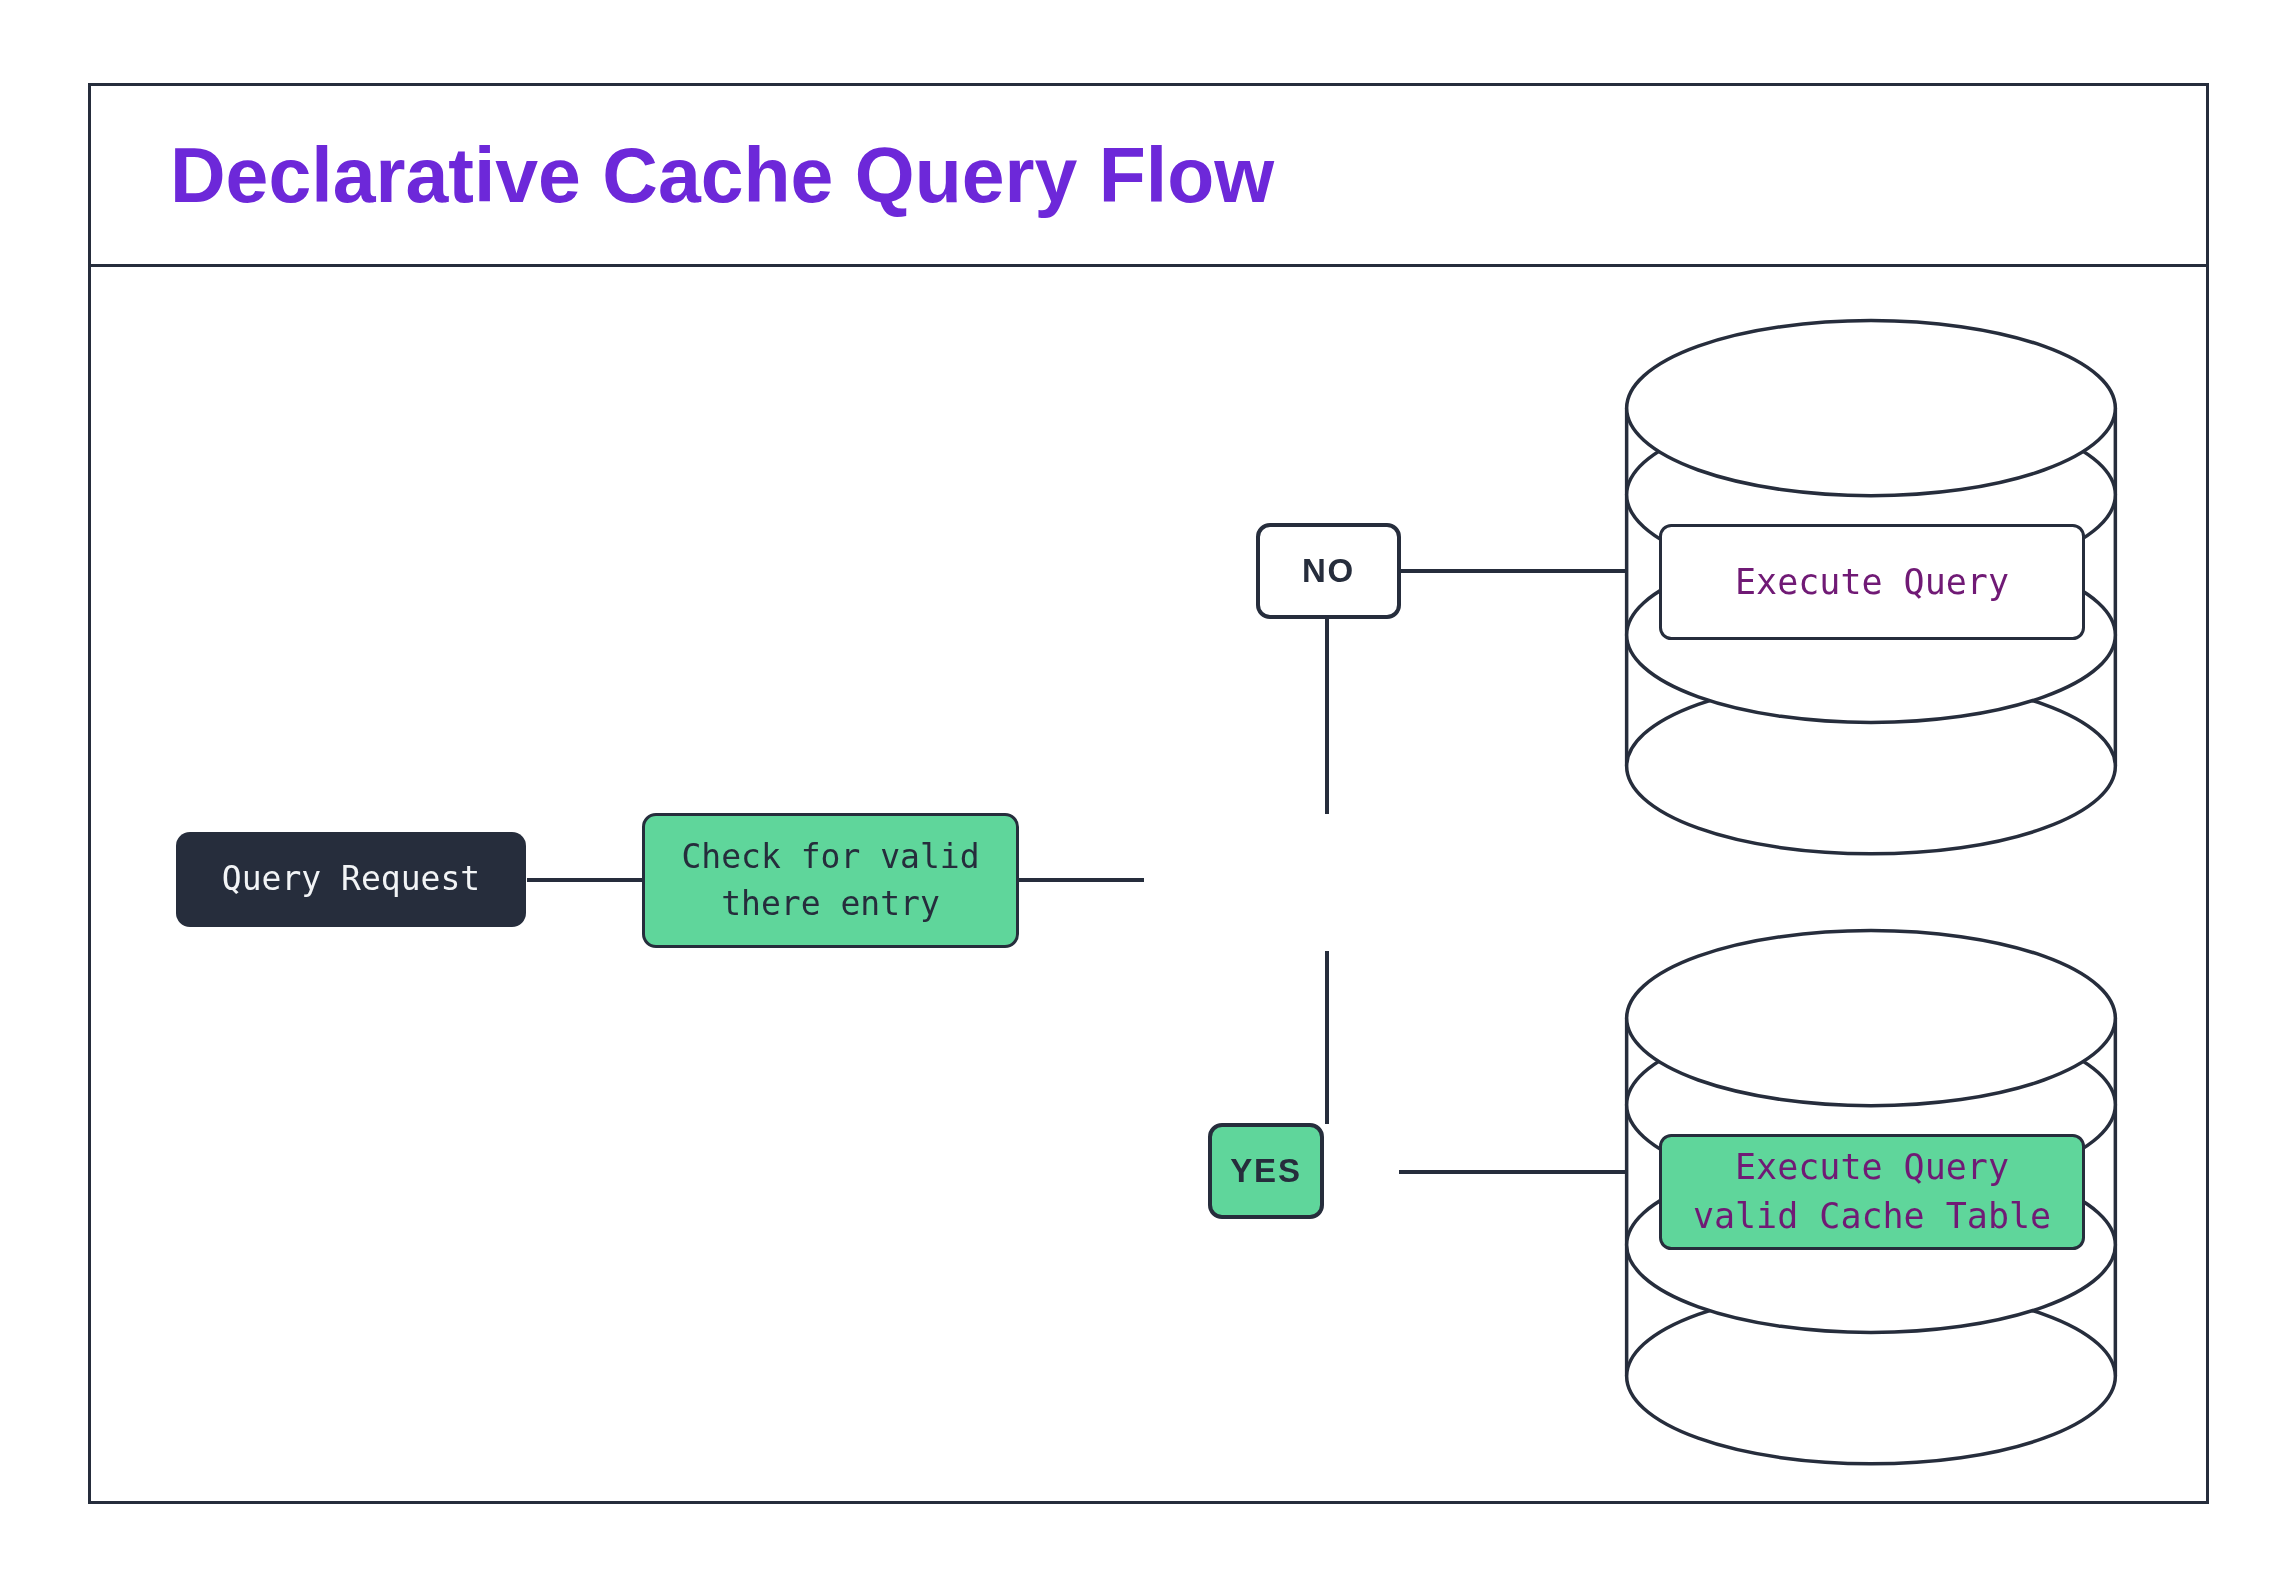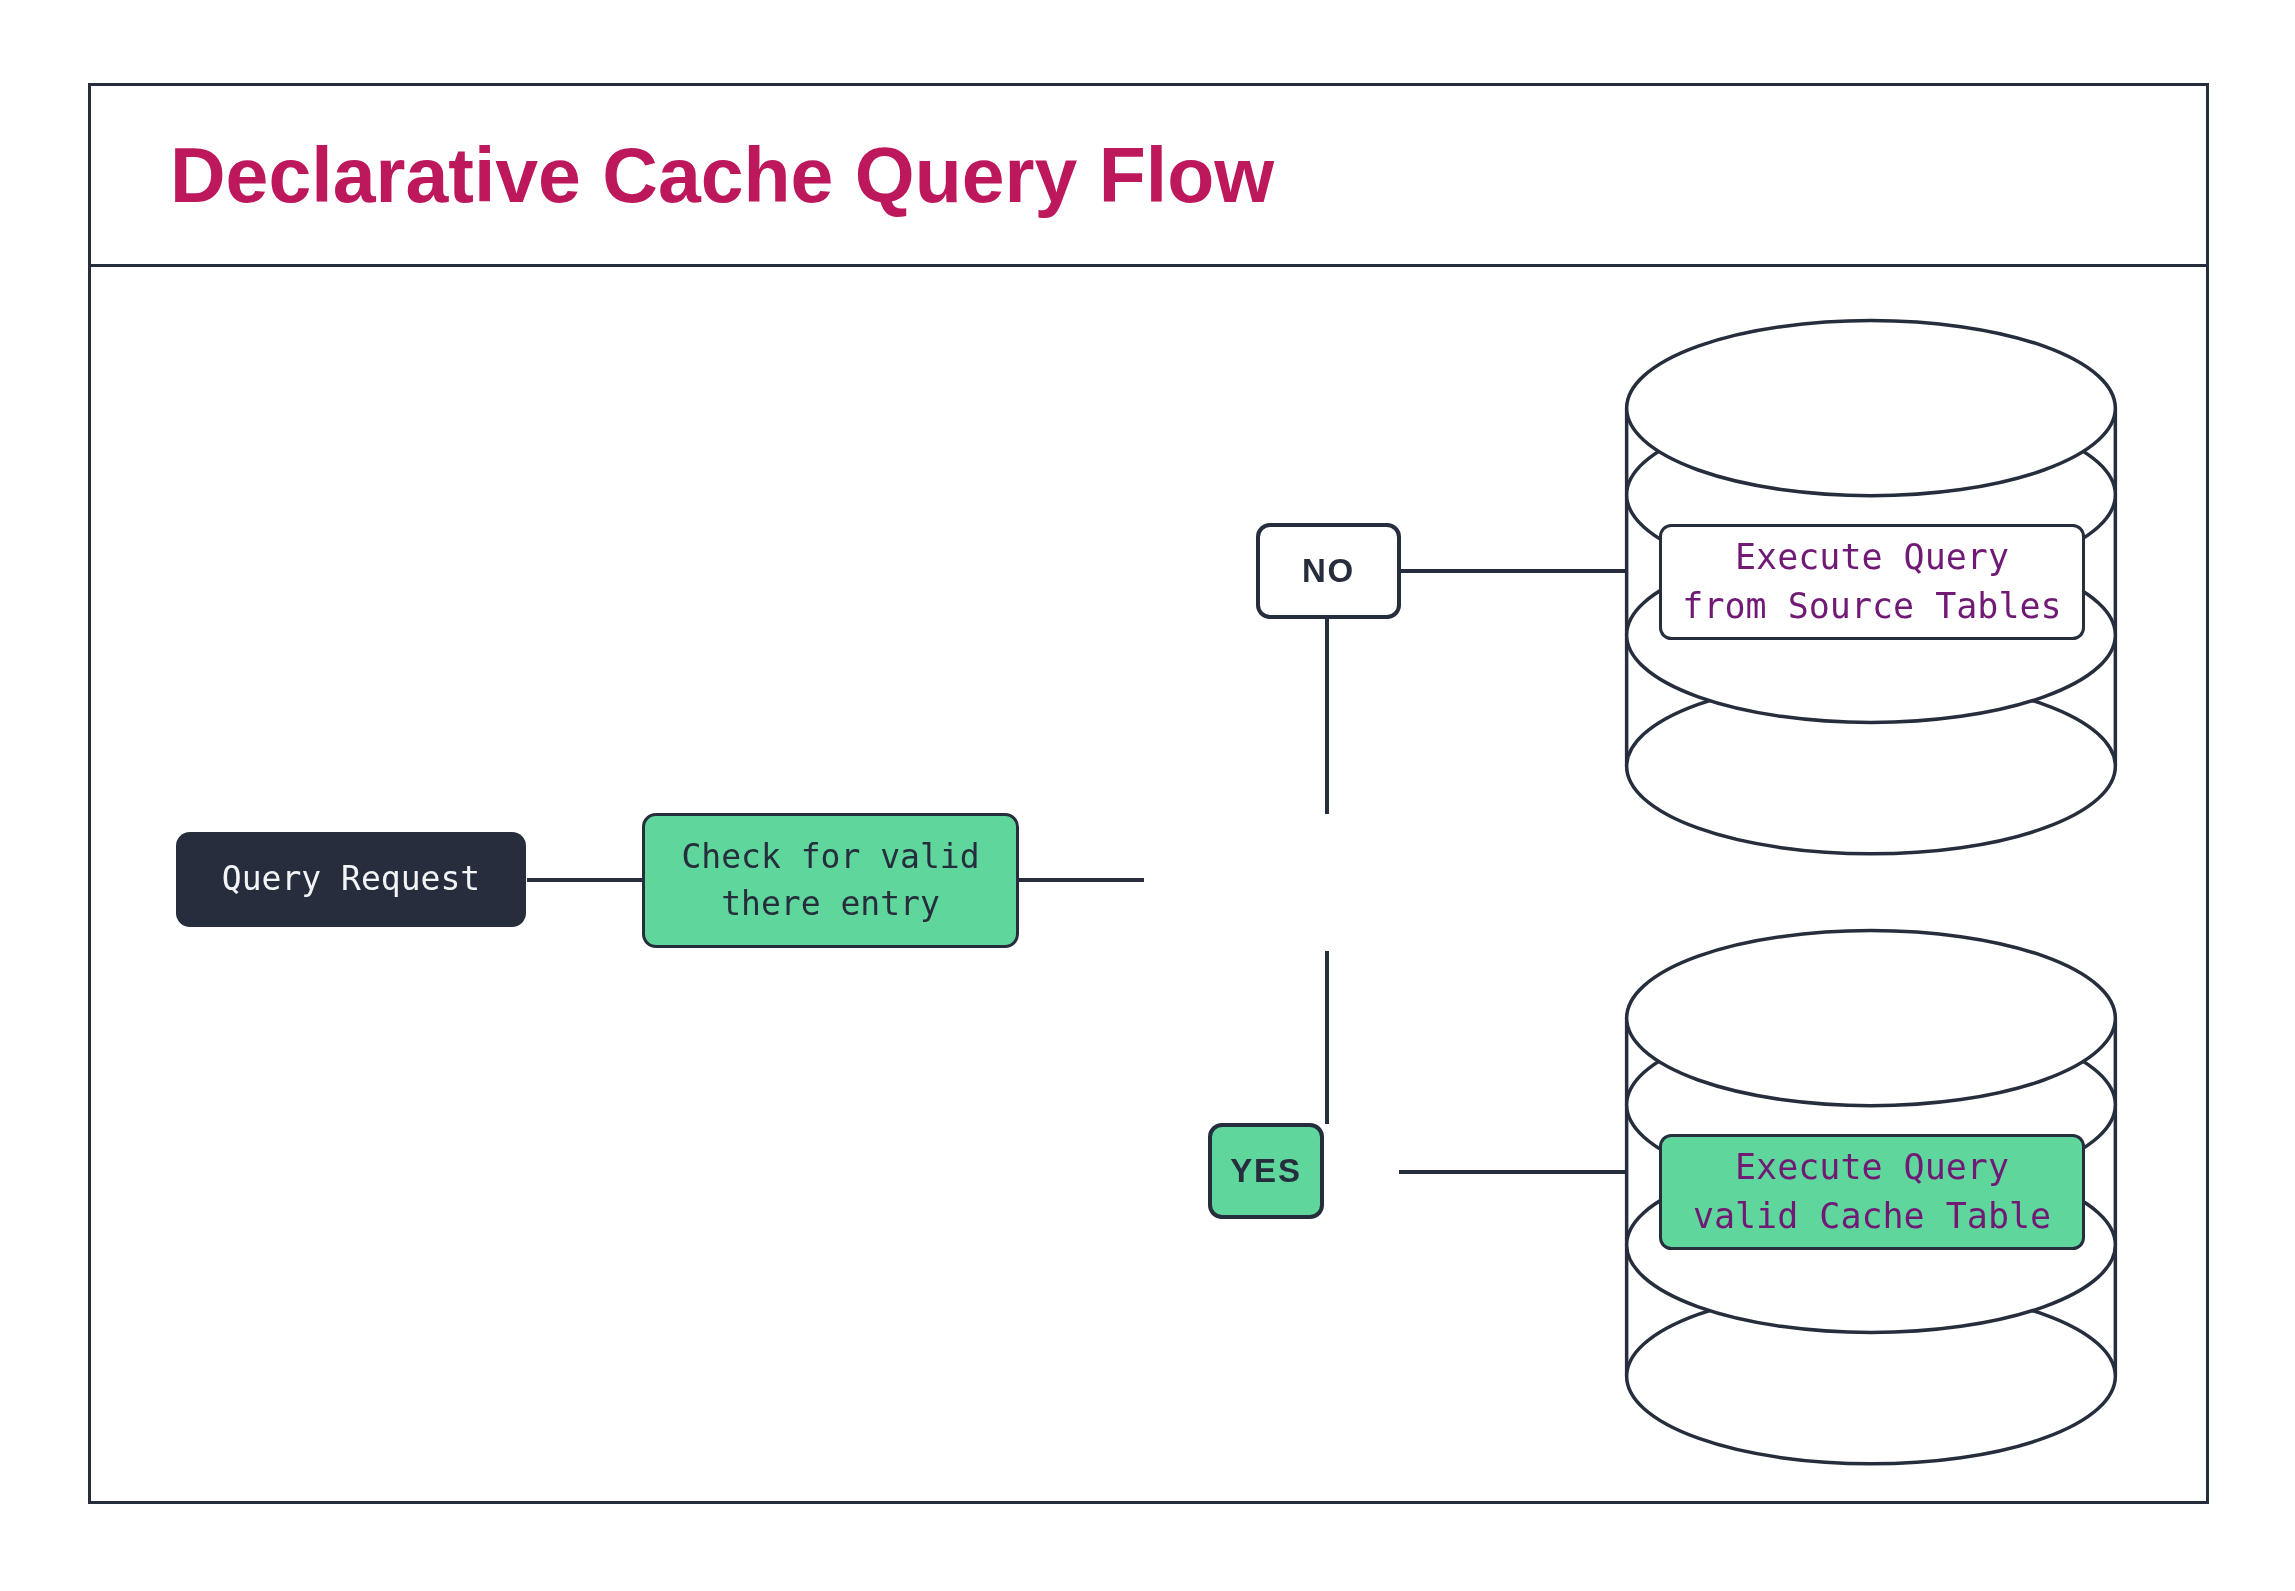--- a/index.html
+++ b/index.html
@@ -33,21 +33,21 @@
     height: 184px;
     border: 3.5px solid #262d3c;
     box-sizing: border-box;
     display: flex;
     align-items: center;
   }
   .title-text {
     margin-left: 79px;
     font-size: 77px;
     font-weight: bold;
-    color: #be185d;
+    color: #6d28d9;
     letter-spacing: 0px;
   }
   
   .line {
     position: absolute;
     background: #262d3c;
   }
   
   .node {
     position: absolute;
@@ -151,21 +151,20 @@
   <svg class="db-svg" style="left:1623px; top:317px;" viewBox="0 0 566 620">
     <line x1="4" y1="104" x2="4" y2="513" stroke="#262d3c" stroke-width="4"></line>
     <line x1="562" y1="104" x2="562" y2="513" stroke="#262d3c" stroke-width="4"></line>
     <ellipse cx="283" cy="513" rx="279" ry="100" fill="#ffffff" stroke="#262d3c" stroke-width="4"></ellipse>
     <ellipse cx="283" cy="363" rx="279" ry="100" fill="#ffffff" stroke="#262d3c" stroke-width="4"></ellipse>
     <ellipse cx="283" cy="203" rx="279" ry="100" fill="#ffffff" stroke="#262d3c" stroke-width="4"></ellipse>
     <ellipse cx="283" cy="104" rx="279" ry="100" fill="#ffffff" stroke="#262d3c" stroke-width="4"></ellipse>
   </svg>
   <div class="db-label white" style="left:1659px; top:524px;">
     <span class="tline">Execute Query</span>
-    <span class="tline">from Source Tables</span>
   </div>
 
   <svg class="db-svg" style="left:1623px; top:927px;" viewBox="0 0 566 620">
     <line x1="4" y1="104" x2="4" y2="513" stroke="#262d3c" stroke-width="4"></line>
     <line x1="562" y1="104" x2="562" y2="513" stroke="#262d3c" stroke-width="4"></line>
     <ellipse cx="283" cy="513" rx="279" ry="100" fill="#ffffff" stroke="#262d3c" stroke-width="4"></ellipse>
     <ellipse cx="283" cy="363" rx="279" ry="100" fill="#ffffff" stroke="#262d3c" stroke-width="4"></ellipse>
     <ellipse cx="283" cy="203" rx="279" ry="100" fill="#ffffff" stroke="#262d3c" stroke-width="4"></ellipse>
     <ellipse cx="283" cy="104" rx="279" ry="100" fill="#ffffff" stroke="#262d3c" stroke-width="4"></ellipse>
   </svg>

